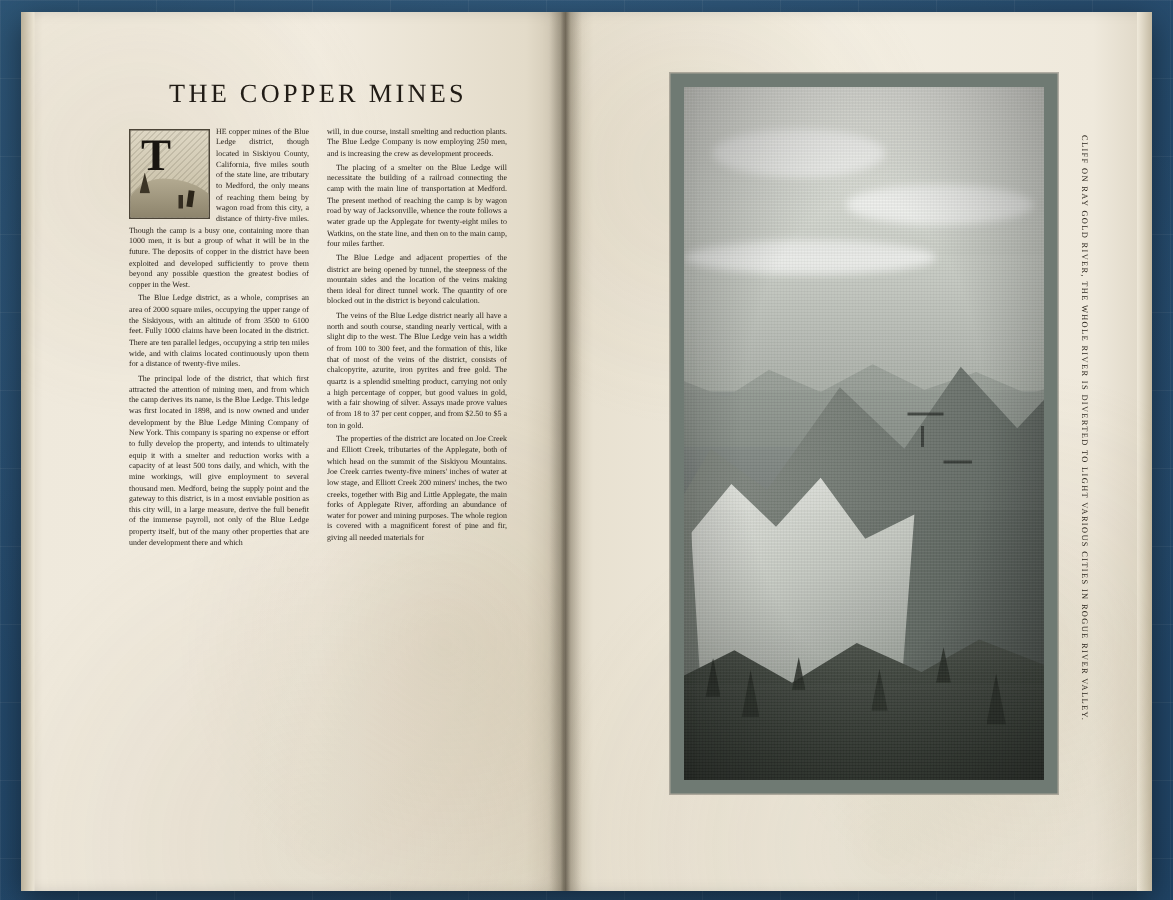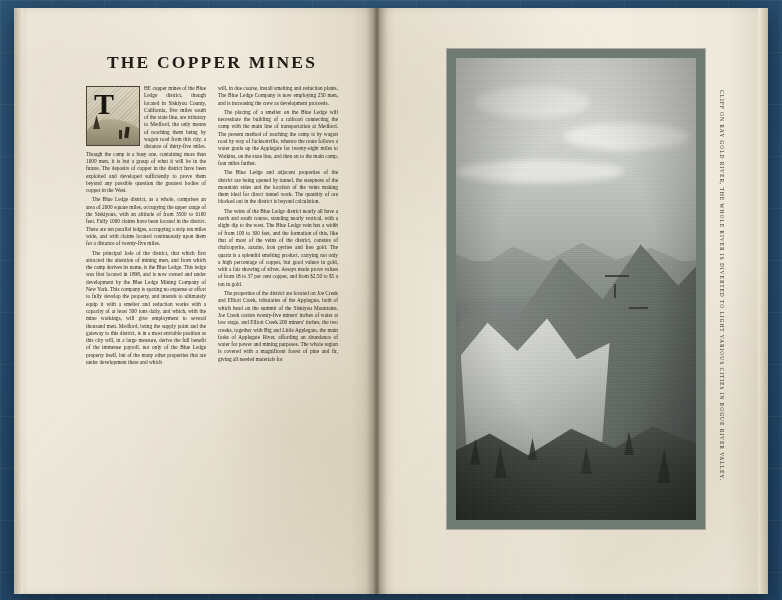--- a/index.html
+++ b/index.html
@@ -107,21 +107,21 @@
     width: 252px;
     height: 500px;
   }
   .article-title {
     font-family: "Liberation Serif", serif;
     font-size: 17.5px;
     letter-spacing: 2.2px;
     color: #211c16;
     text-align: center;
     margin: 0 0 12px 0;
-    font-weight: 700;
+    font-weight: 400;
   }
   .columns {
     display: flex;
     gap: 12px;
     height: 462px;
   }
   .col {
     width: 120px;
     font-size: 5.3px;
     line-height: 1.38;

